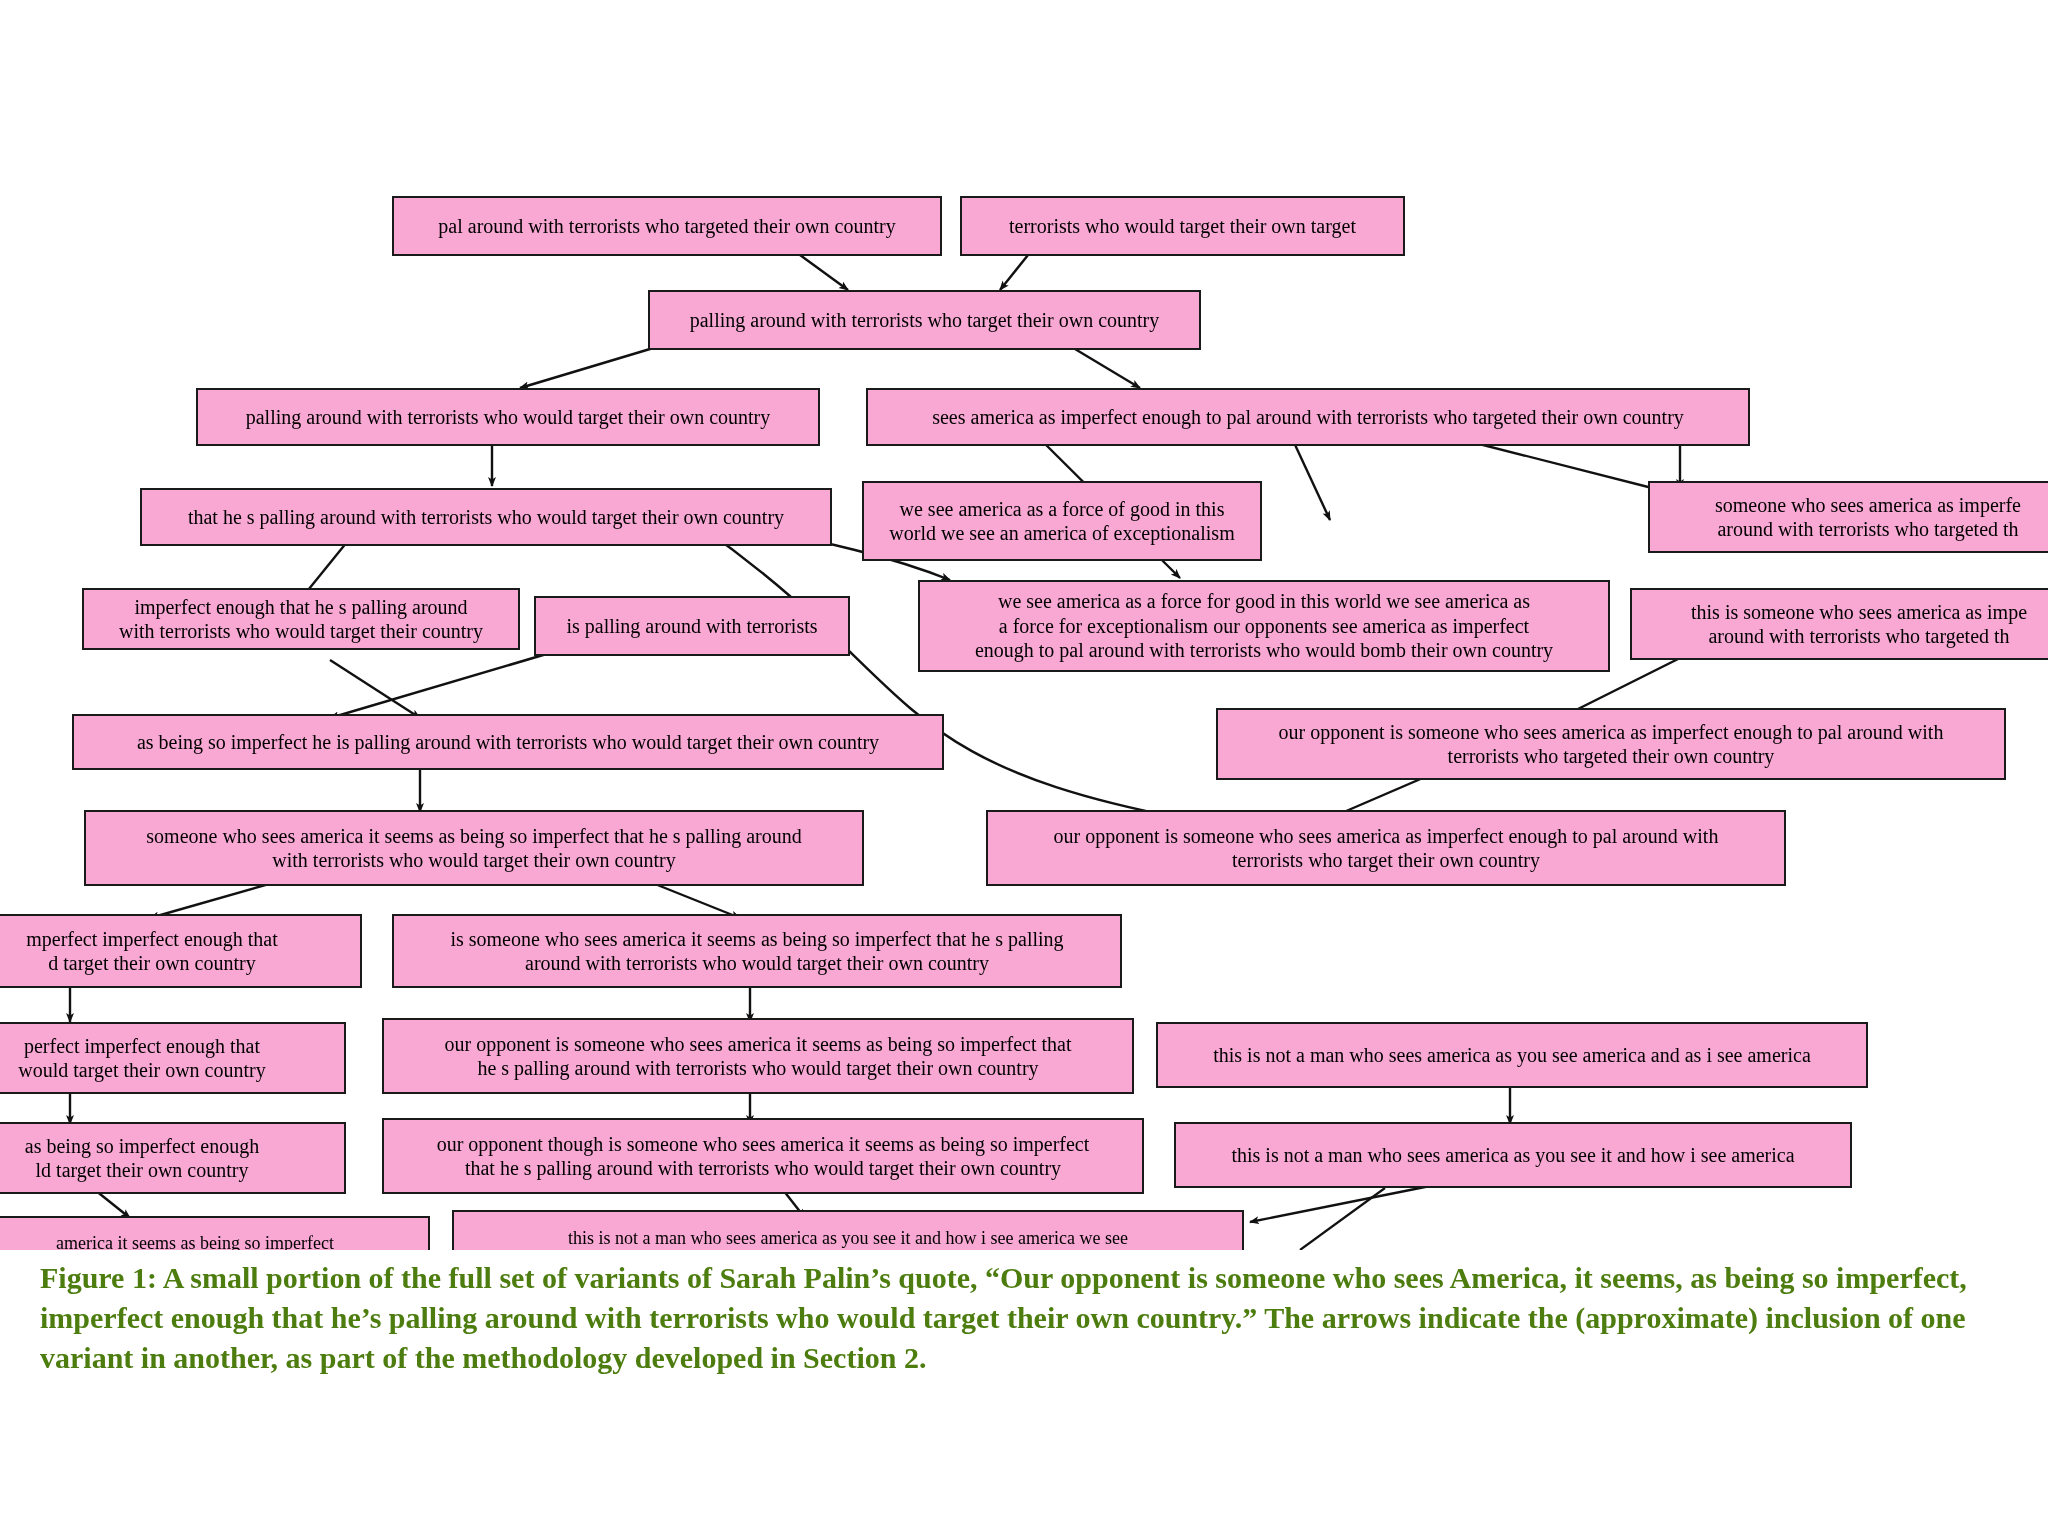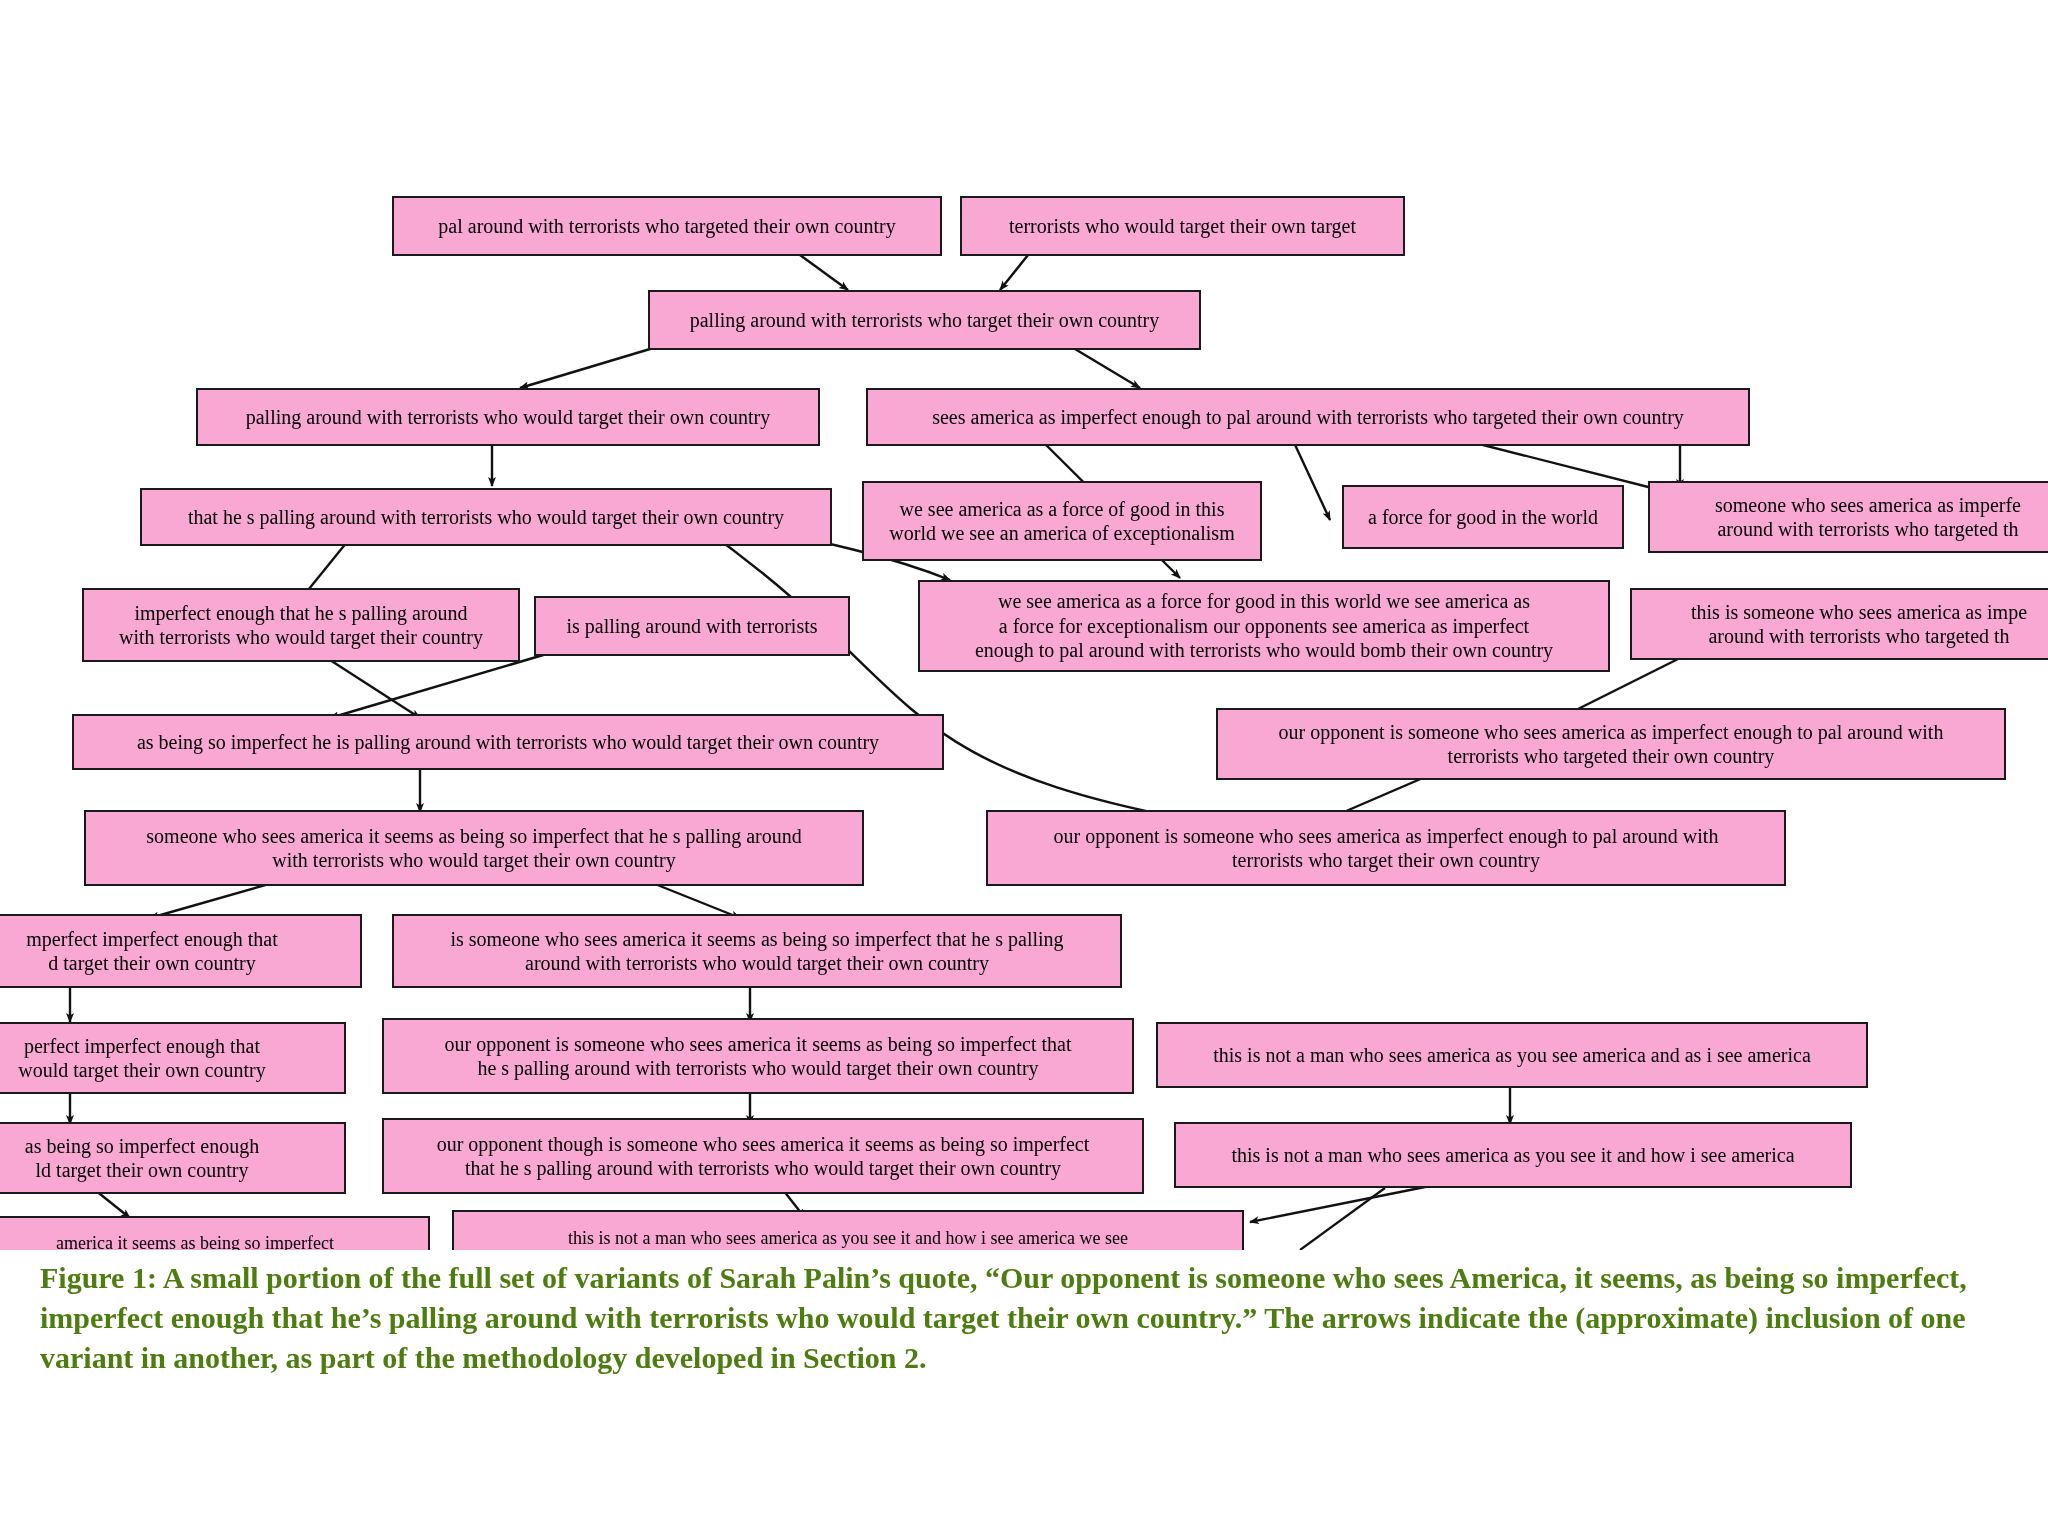--- a/index.html
+++ b/index.html
@@ -155,30 +155,27 @@
 
   <div class="node" style="left:140px; top:488px; width:692px; height:58px;">
     <span>that he s palling around with terrorists who would target their own country</span>
   </div>
 
   <div class="node" style="left:862px; top:481px; width:400px; height:80px;font-family:Liberation Serif, serif;">
     <span>we see america as a force of good in this
 world we see an america of exceptionalism</span>
   </div>
 
-  <div class="node" style="left:1342px; top:485px; width:282px; height:64px;">
-    <span>a force for good in the world</span>
-  </div>
 
   <div class="node" style="left:1648px; top:481px; width:440px; height:72px;">
     <span>someone who sees america as imperfe
 around with terrorists who targeted th</span>
   </div>
 
-  <div class="node" style="left:82px; top:588px; width:438px; height:74px;">
+  <div class="node" style="left:82px; top:588px; width:438px; height:62px;">
     <span>imperfect enough that he s palling around
 with terrorists who would target their country</span>
   </div>
 
   <div class="node" style="left:534px; top:596px; width:316px; height:60px;">
     <span>is palling around with terrorists</span>
   </div>
 
   <div class="node" style="left:918px; top:580px; width:692px; height:92px;">
     <span>we see america as a force for good in this world we see america as

